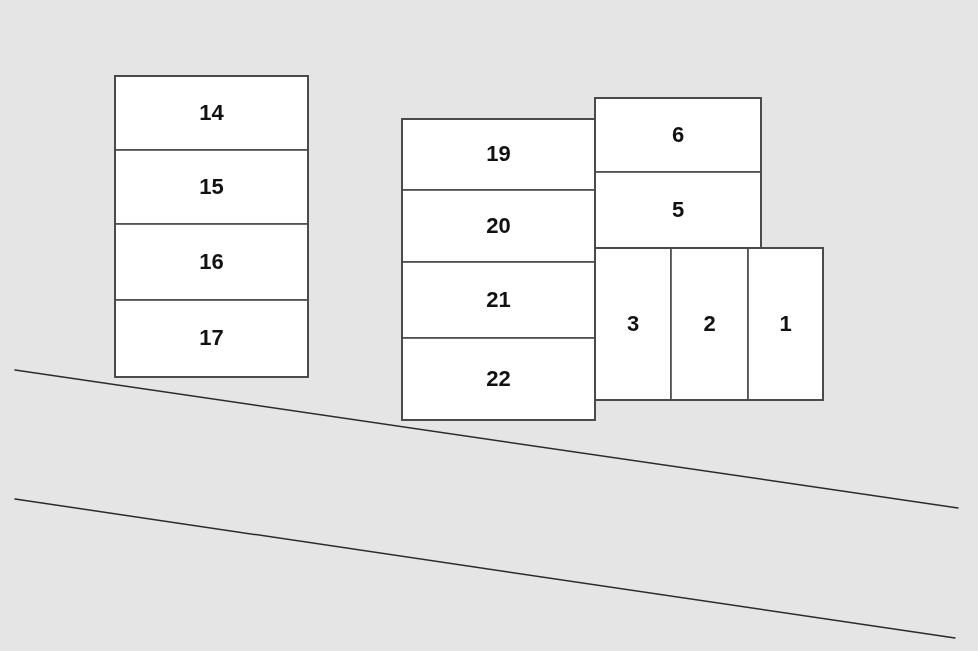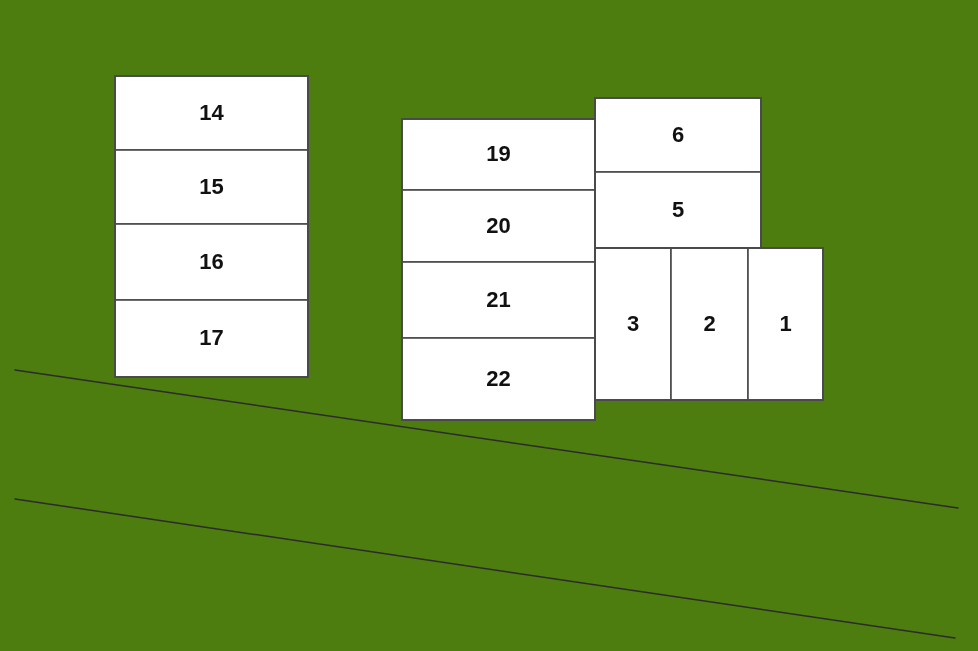--- a/index.html
+++ b/index.html
@@ -7,21 +7,21 @@
     padding: 0;
     background: #ffffff;
   }
   body {
     font-family: "Liberation Sans", sans-serif;
   }
   #plan-root {
     position: relative;
     width: 978px;
     height: 651px;
-    background: #4d7c0f;
+    background: #e5e5e5;
     overflow: hidden;
   }
   #plan-svg {
     display: block;
     width: 978px;
     height: 651px;
   }
   .stall-rect {
     fill: #ffffff;
     stroke: #4a4a4a;

